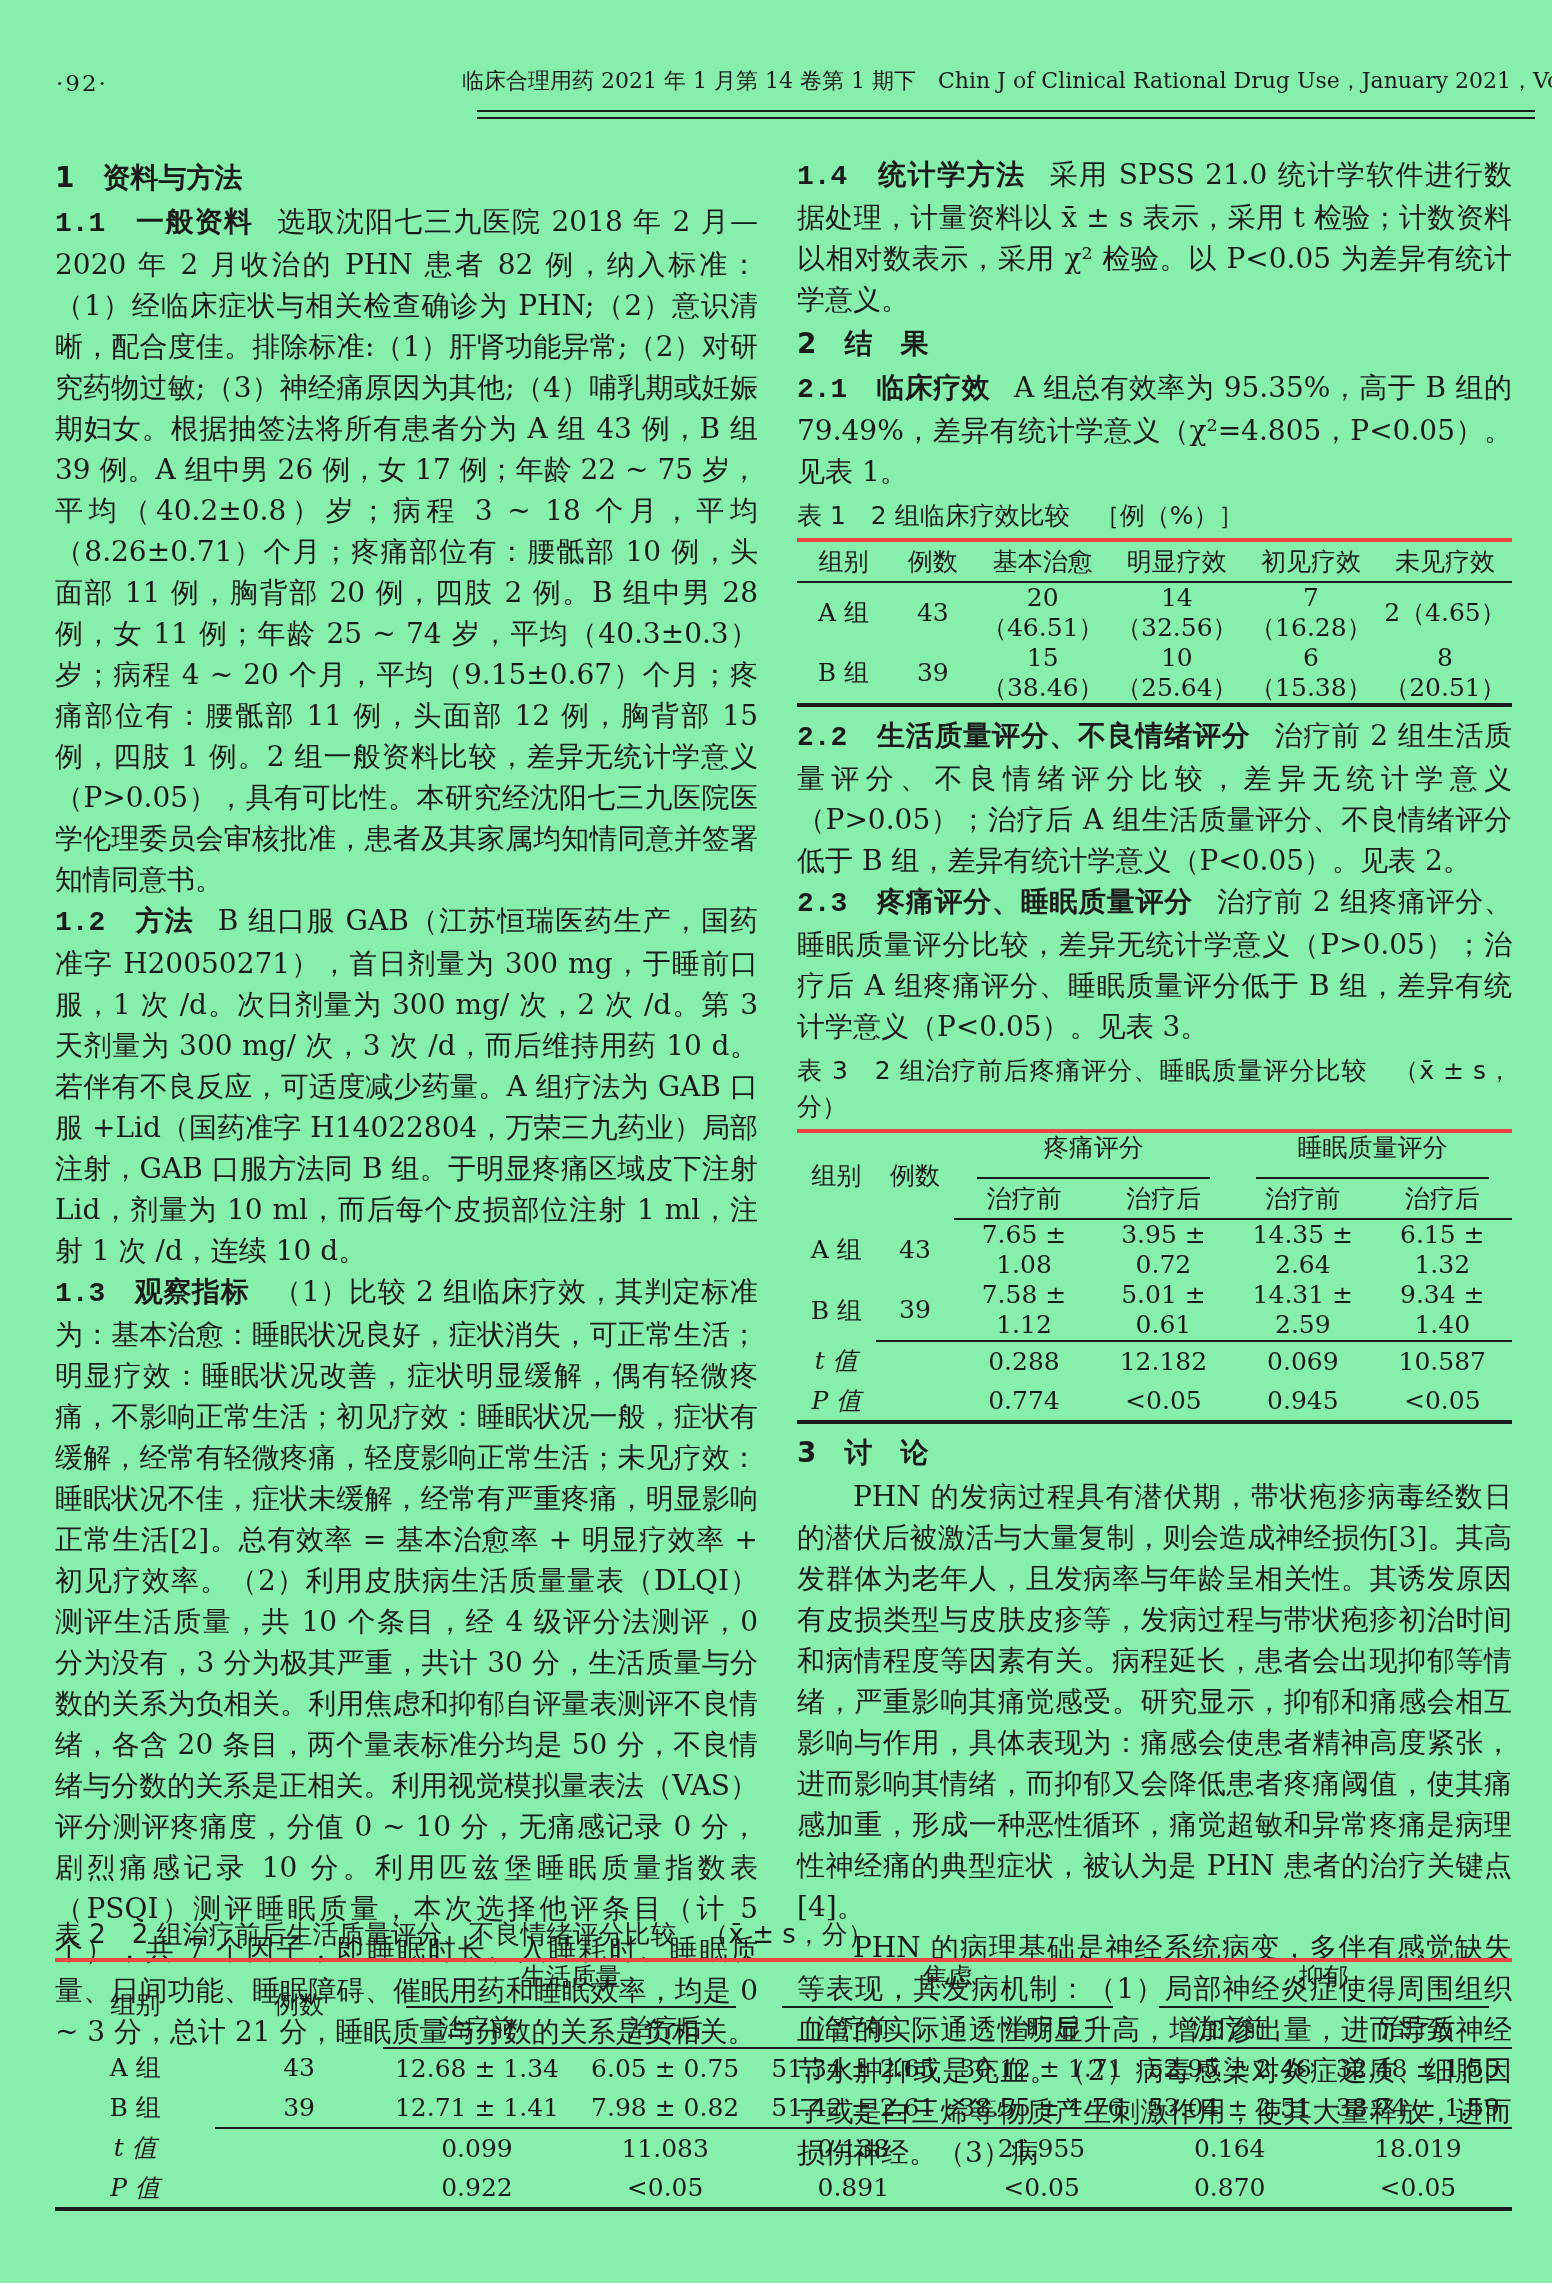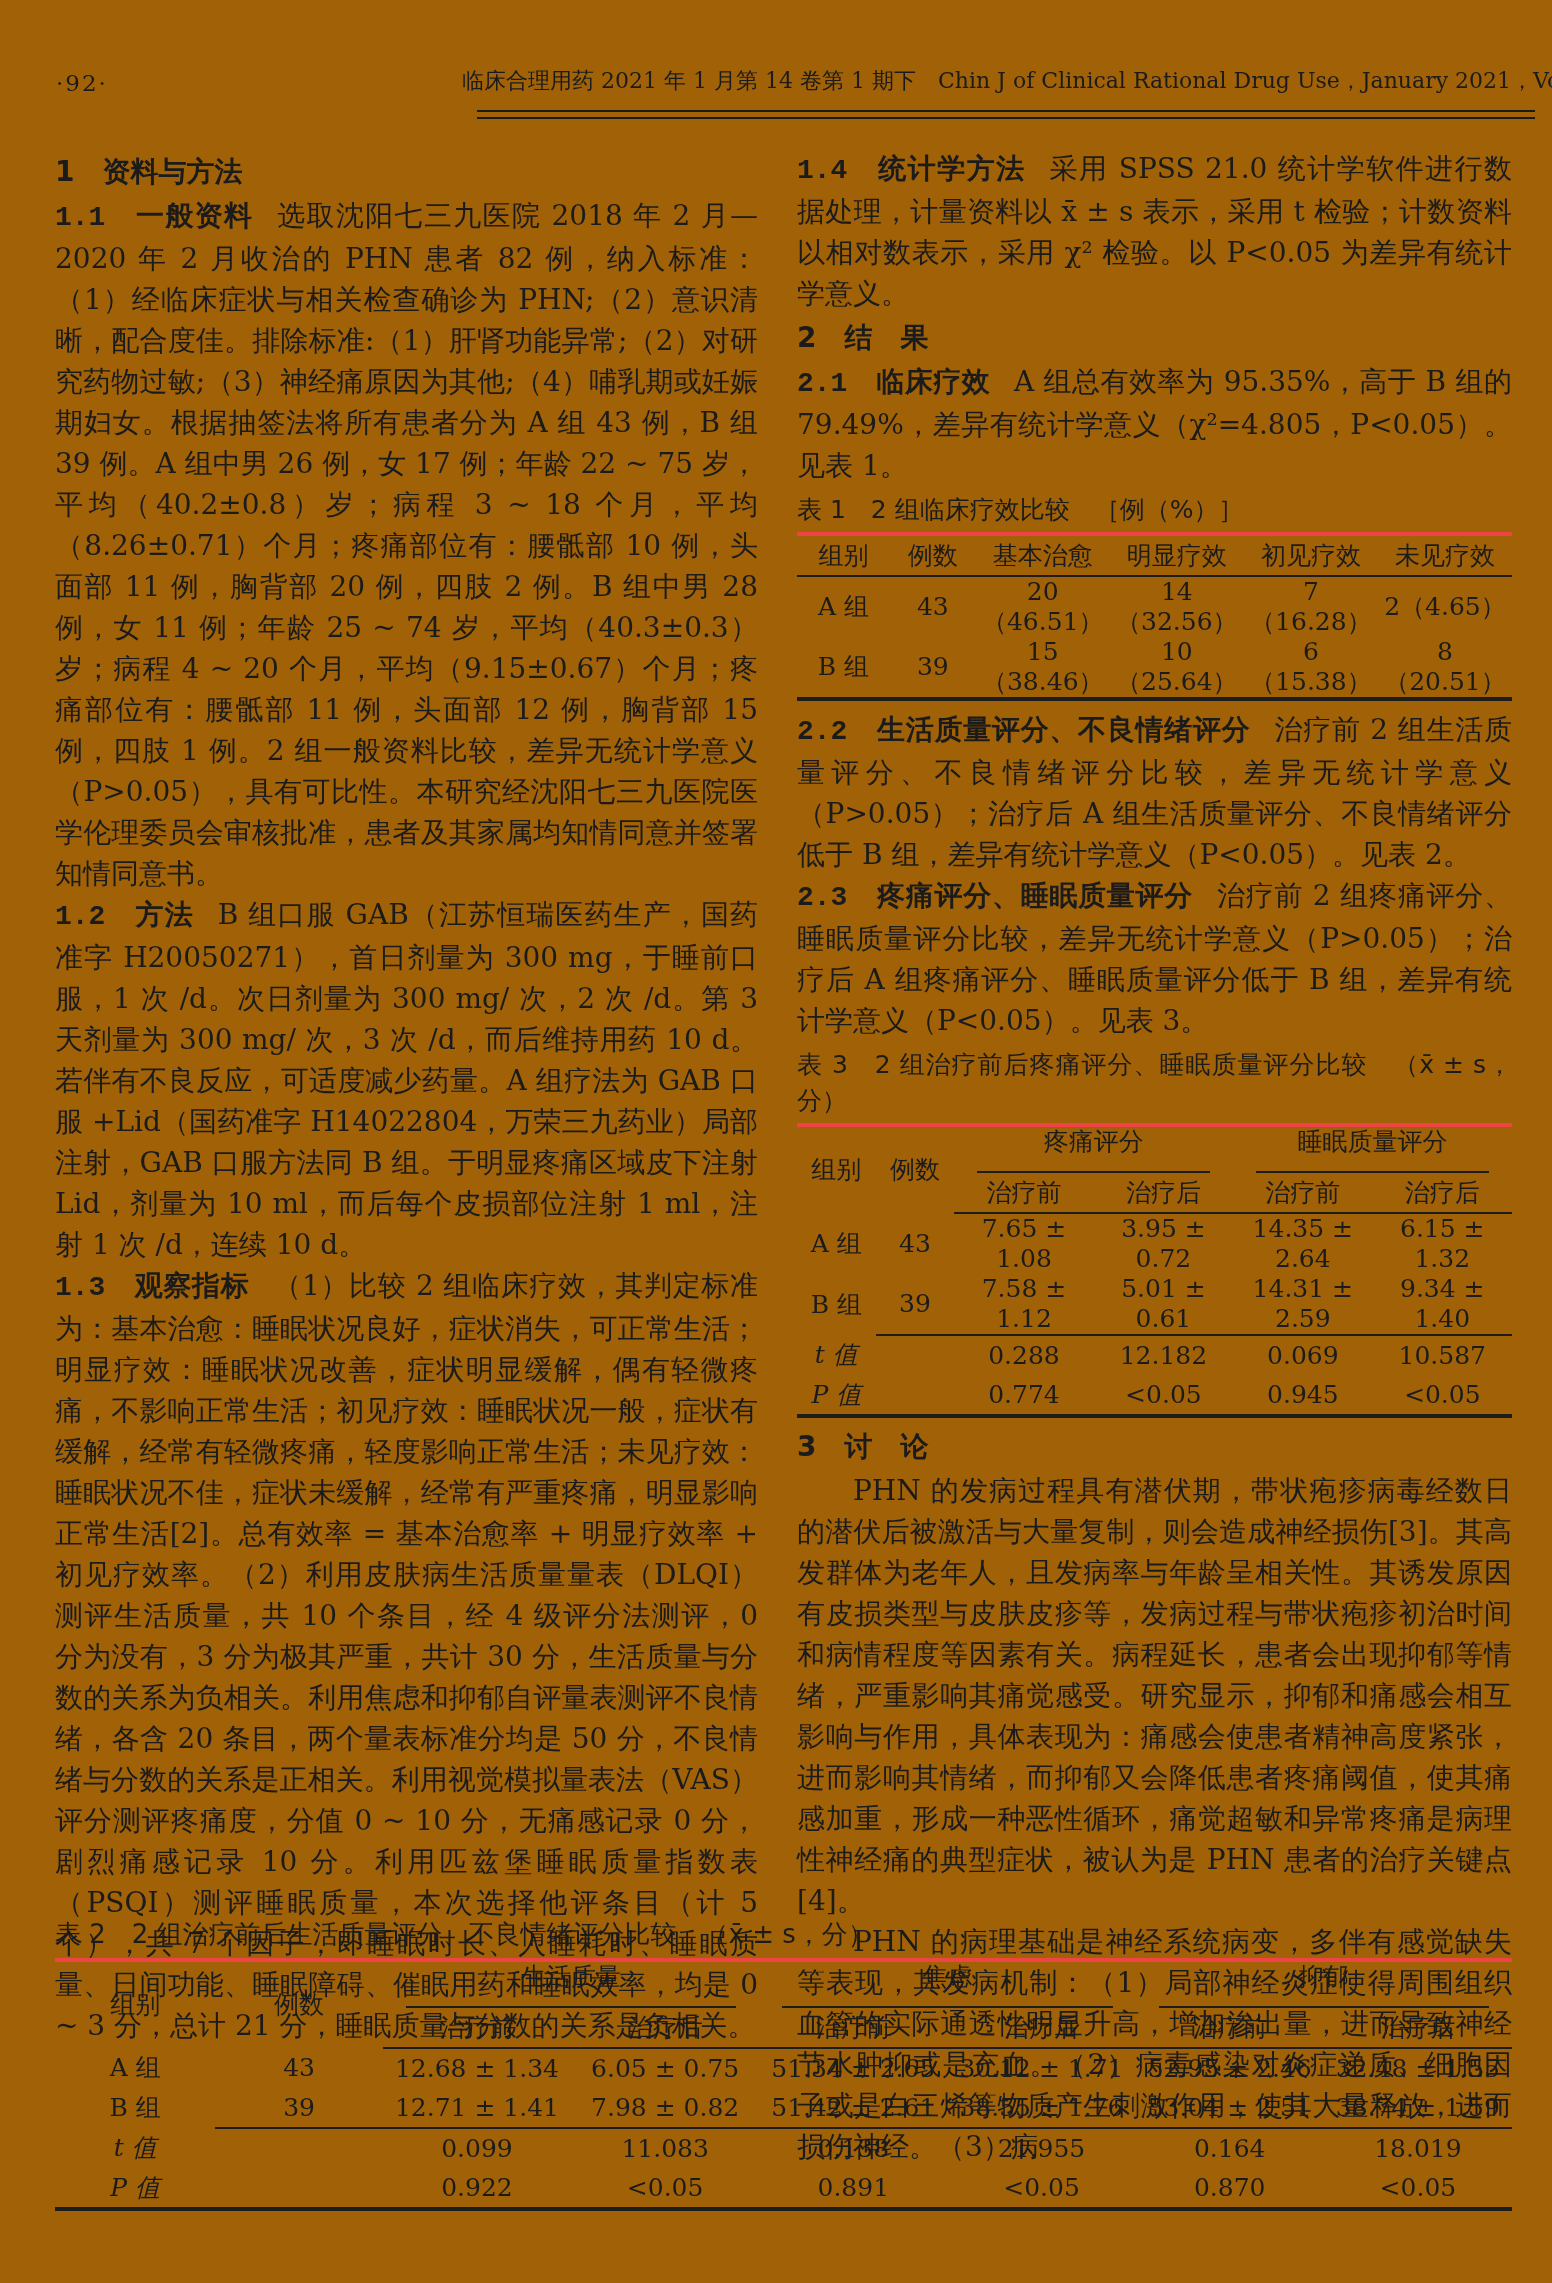--- a/index.html
+++ b/index.html
@@ -1,28 +1,28 @@
 <!DOCTYPE html>
 <html><head>
 <meta charset="utf-8">
 <style>
   html,body { margin:0; padding:0; background:#e8e8e8; }
   .page {
-    position:relative; width:1552px; height:2283px; background:#a16207;
+    position:relative; width:1552px; height:2283px; background:#86efac;
     font-family:"DejaVu Serif","Liberation Serif",serif; color:#1b1b1b;
     overflow:hidden; margin:0 auto;
   }
   
   .pageno { position:absolute; left:56px; top:70px; font-size:23px; letter-spacing:2px; }
   .jhead  { position:absolute; left:462px; top:66px; width:1074px; text-align:center;
             font-size:22px; white-space:nowrap; }
   .jrule  { position:absolute; left:477px; top:110px; width:1058px; height:5px;
             border-top:2px solid #1b1b1b; border-bottom:2px solid #1b1b1b; }
   
-  .col { position:absolute; top:148px; font-size:28px; line-height:41px; text-align:justify; }
+  .col { position:absolute; top:154px; font-size:28px; line-height:41px; text-align:justify; }
   .col-left  { left:55px;  width:703px; }
   .col-right { left:797px; width:715px; }
   .col p { margin:0; }
   .sec {
     font-family:"DejaVu Sans","Liberation Sans",sans-serif;
     font-weight:bold; font-size:28px; line-height:42px; margin:3px 0 2px 0;
   }
   .plabel {
     font-family:Liberation Mono, monospace;
     font-weight:bold; padding-right:0.85em;

